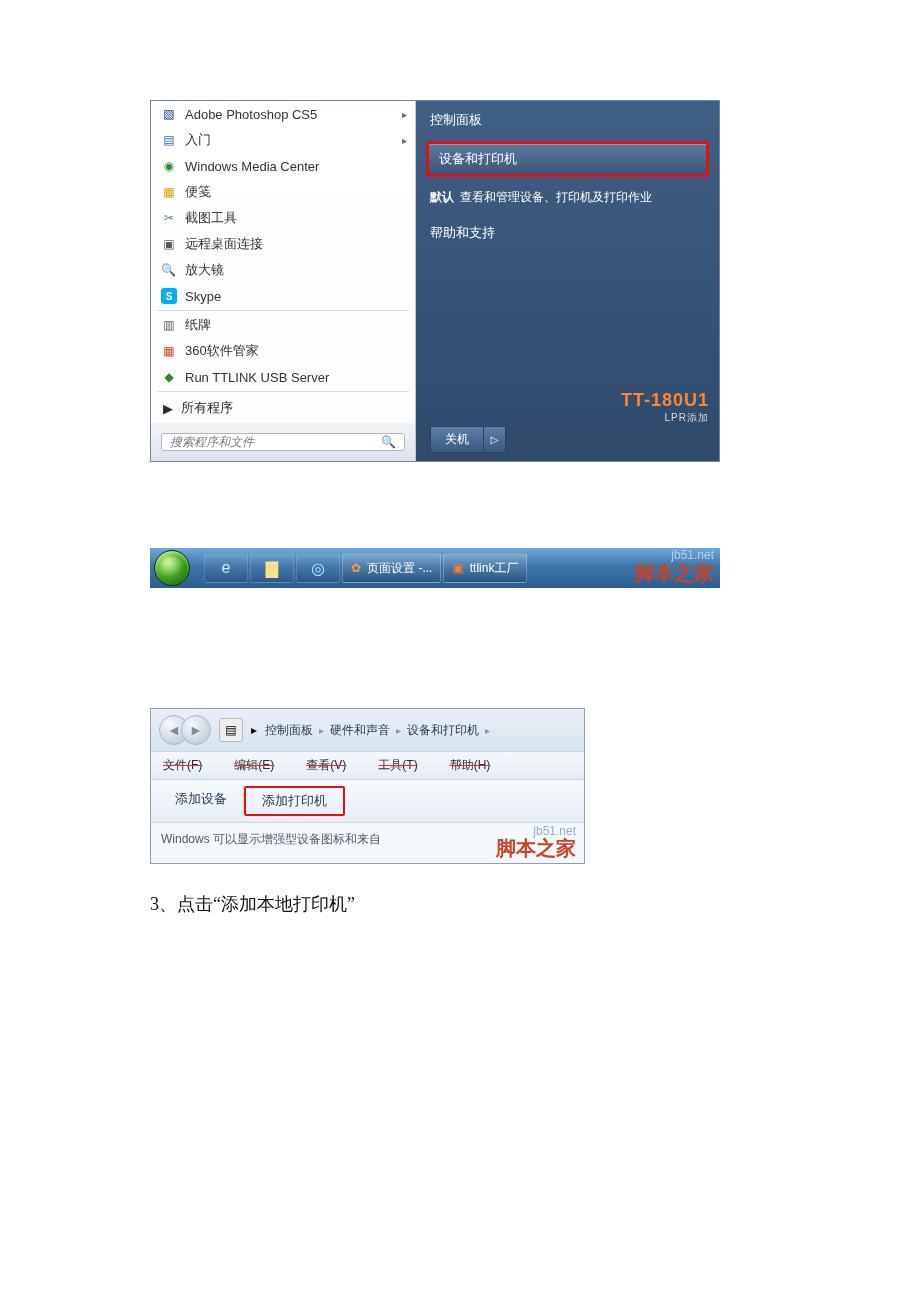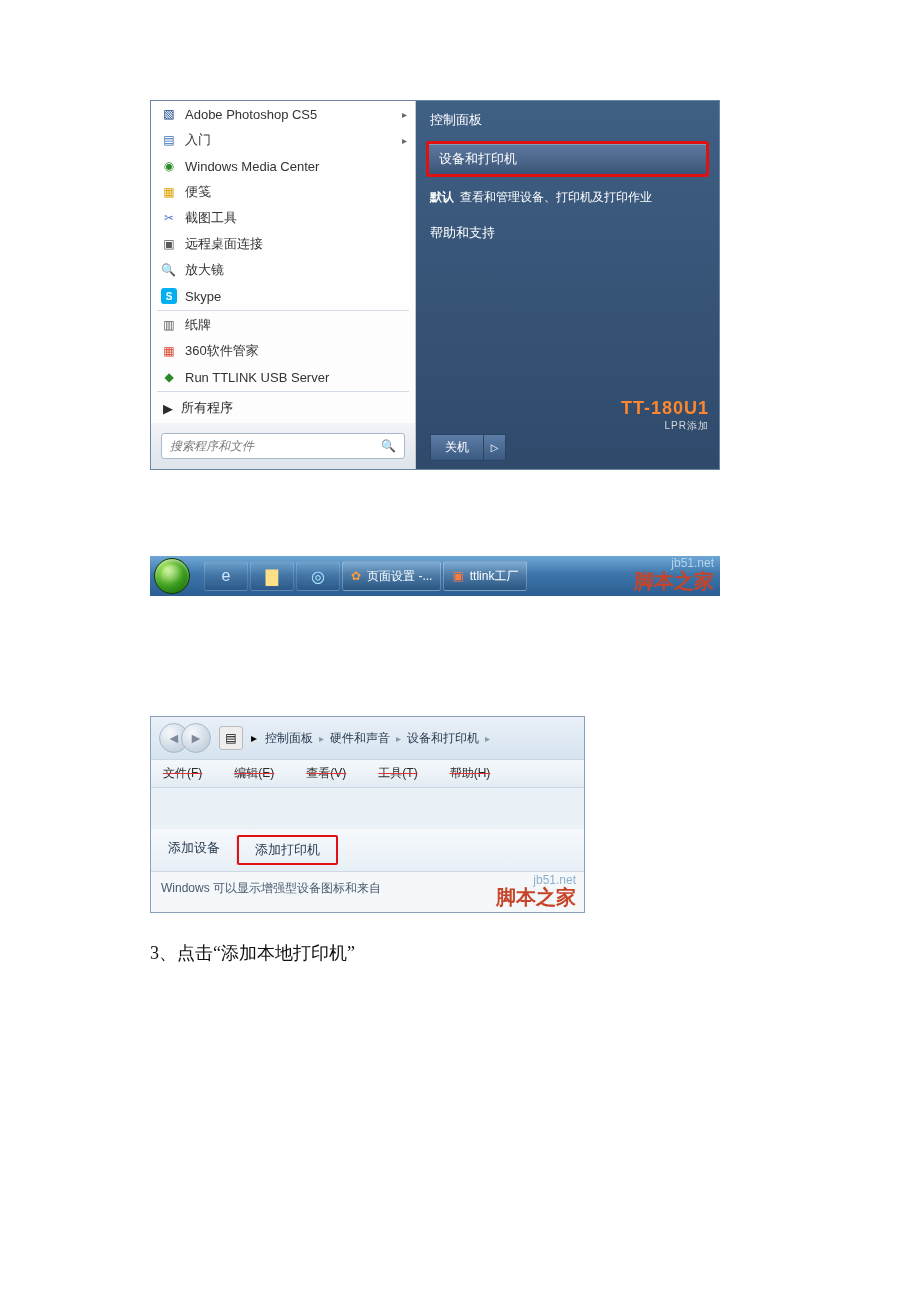--- a/index.html
+++ b/index.html
@@ -50,21 +50,21 @@
       gap: 8px;
       font-size: 13px;
       padding: 6px 12px;
       color: #2b2b2b;
     }
     .search-area {
       padding: 10px 10px 10px 10px;
       background: linear-gradient(180deg, #f2f4f7, #dee4ec);
     }
     .search-box {
-      height: 26px;
+      height: 18px;
       border: 1px solid #a9b9cc;
       border-radius: 3px;
       background: #fff;
       display: flex;
       align-items: center;
       padding: 0 8px;
       font-style: italic;
       color: #7a7a7a;
       font-size: 12px;
       position: relative;
@@ -244,23 +244,22 @@
       background: linear-gradient(180deg,#f5f8fb,#e3ecf4);
       border-top:1px solid #c9d6e3;
       border-bottom:1px solid #c9d6e3;
       display:flex; gap:16px; padding: 3px 4px;
     }
     .menubar .menu-item{ padding:2px 8px; color:#2b2b2b; font-size:12px;}
     .menubar .menu-item.struck{ text-decoration: line-through; text-decoration-color:#d33;}
     
     .toolbar2 {
       background: linear-gradient(180deg,#f6f9fc,#e7eff6);
-      display:flex; padding:6px 1px; gap:0;
+      display:flex; padding:6px 8px; gap:0;
       border-bottom:1px solid #cfd9e3;
-      margin-top:41px;
     }
     .tool-btn {
       padding: 4px 16px;
       font-size:13px;
       color:#2a3b50;
       border-right:1px solid rgba(0,0,0,.08);
     }
     .tool-btn.highlight{
       border:2px solid #e11111;
       border-radius:2px;

